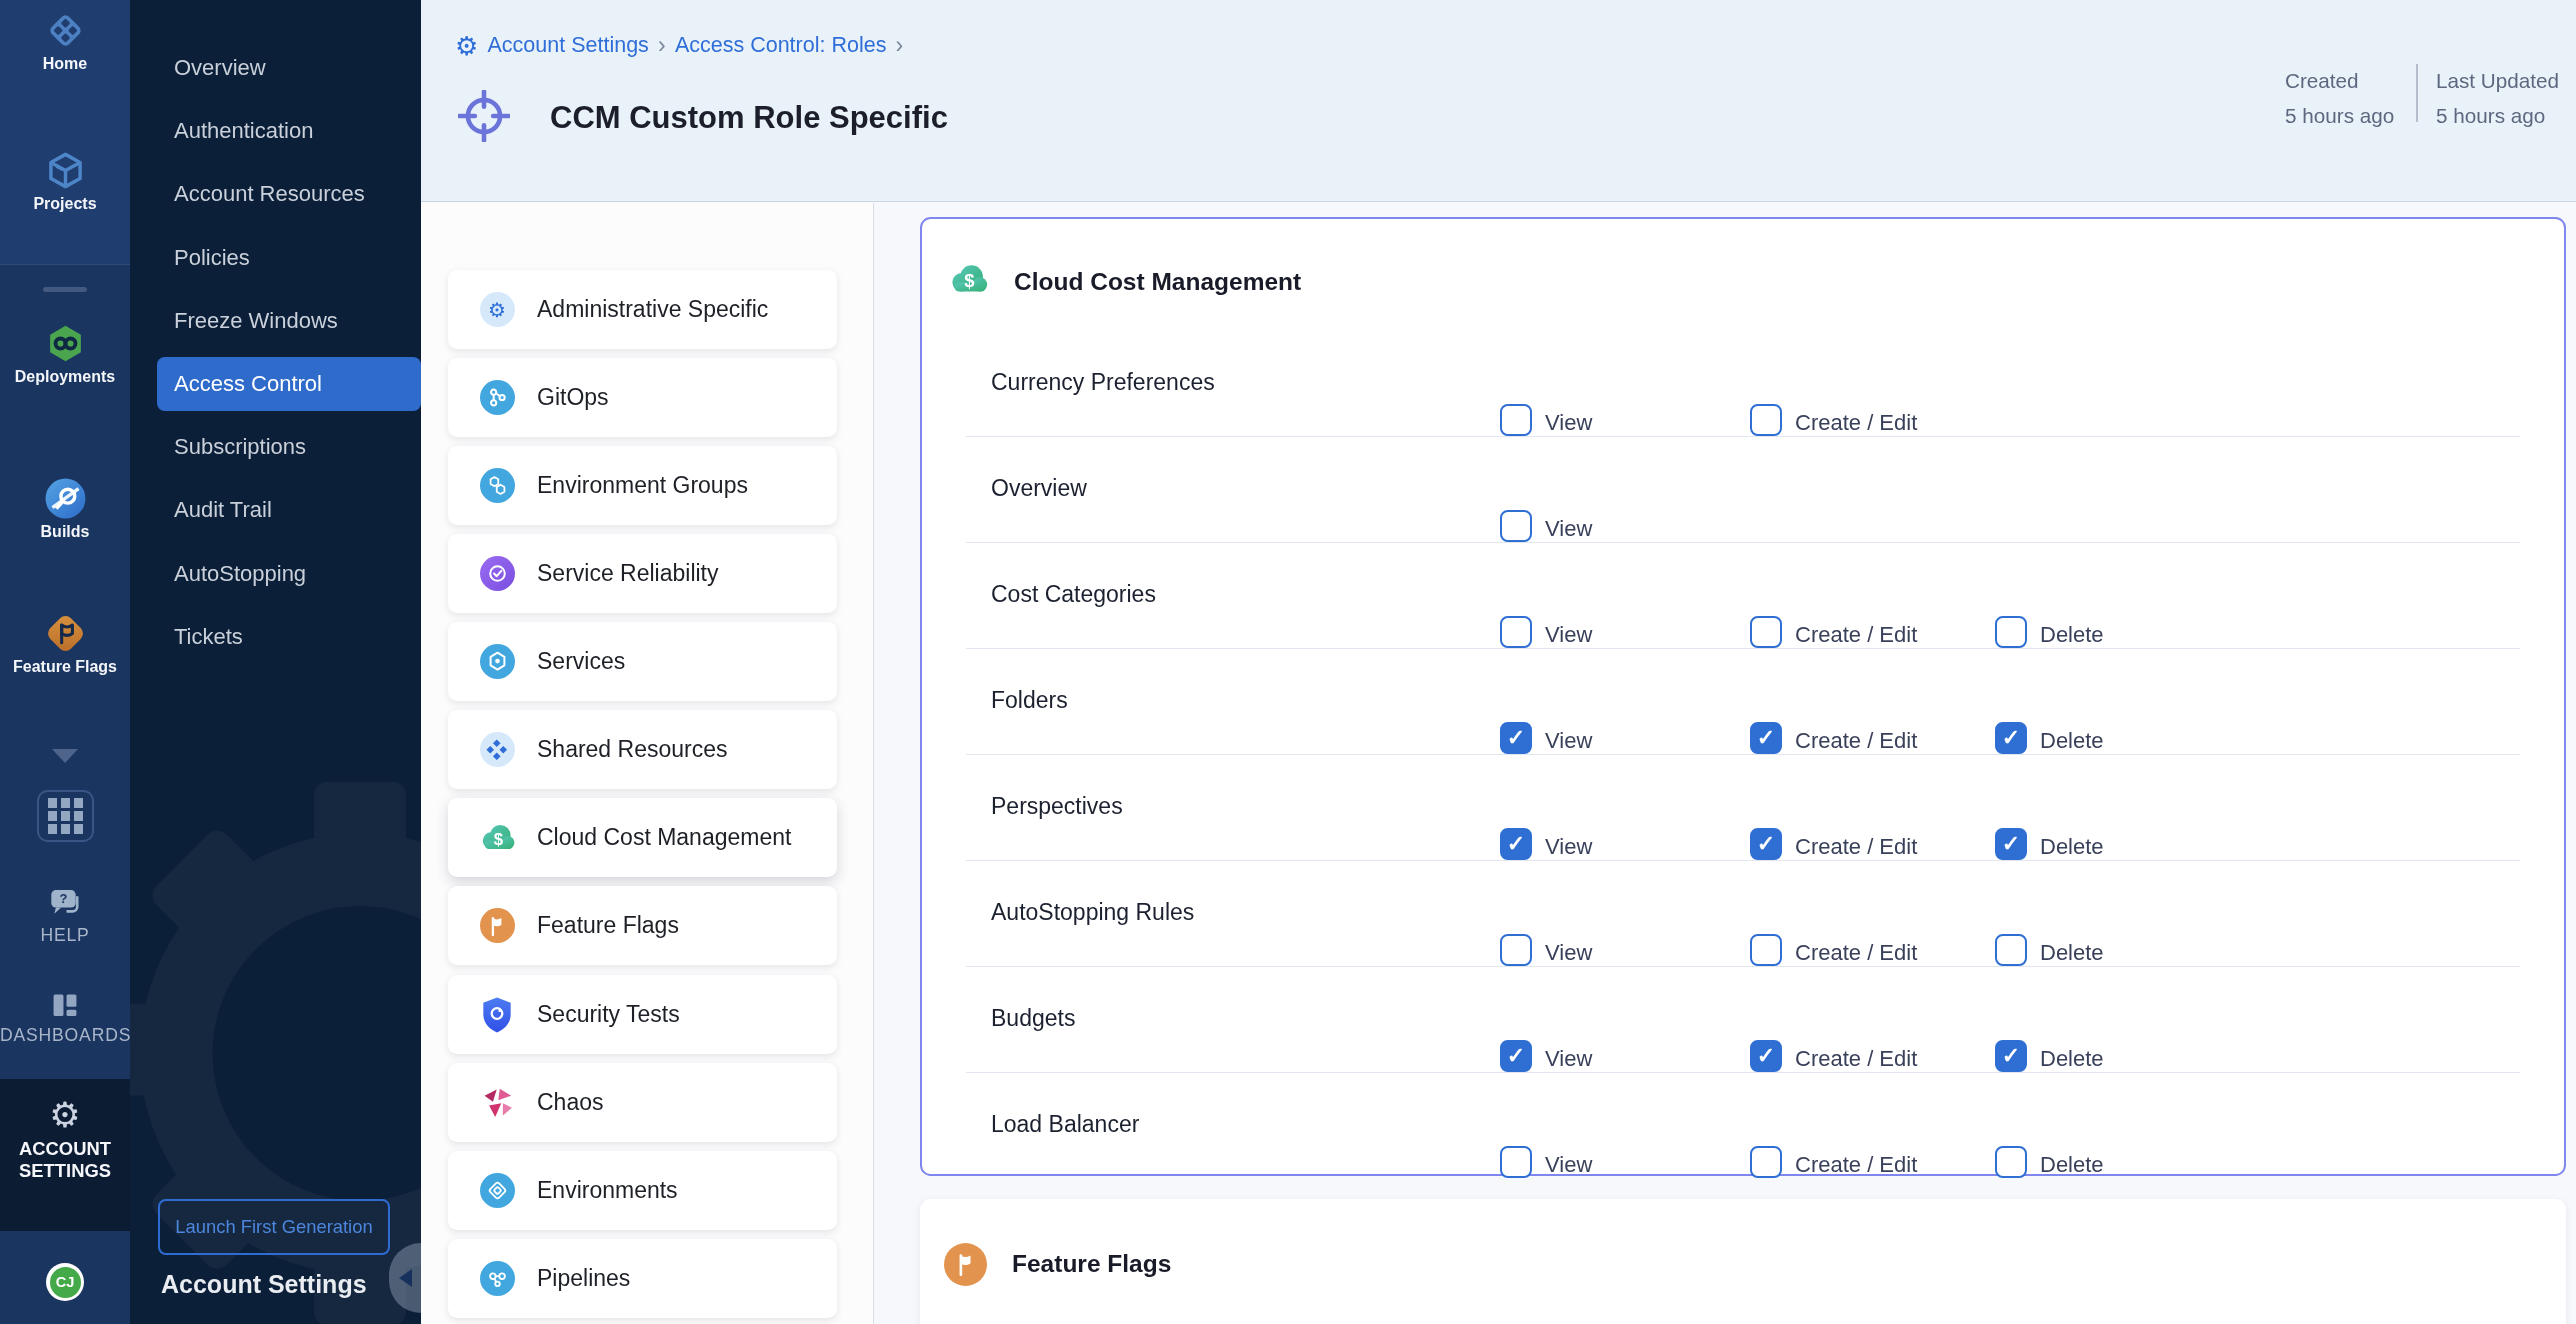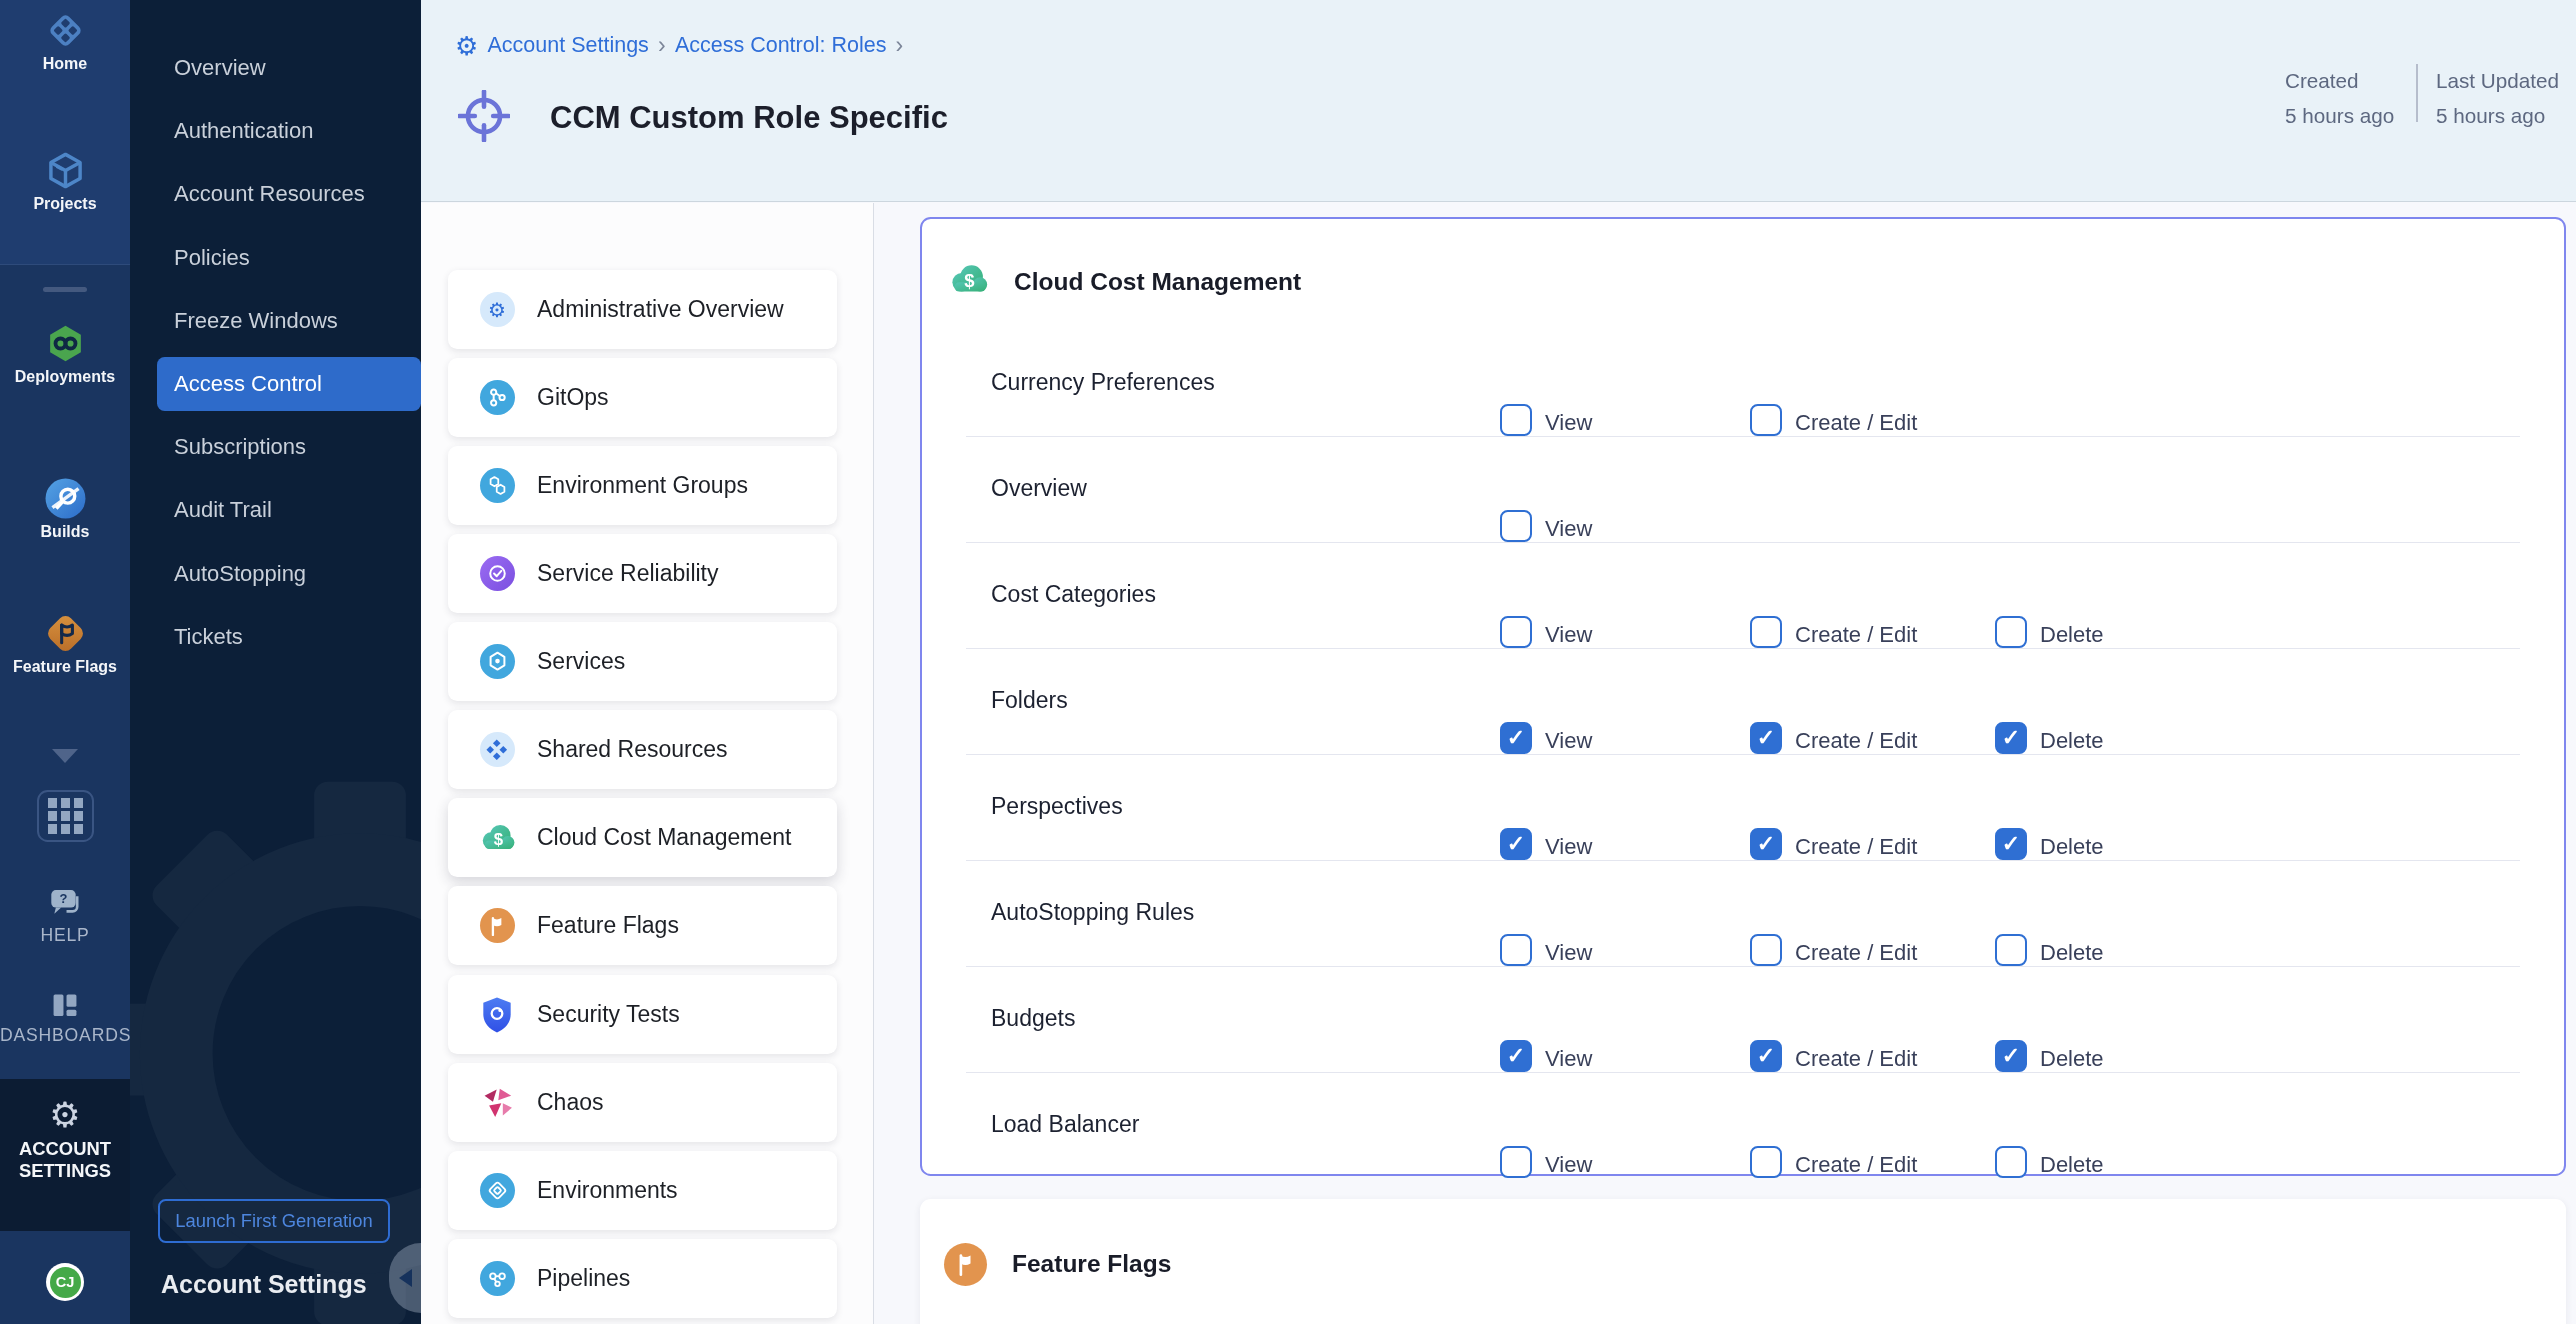--- a/index.html
+++ b/index.html
@@ -22,21 +22,21 @@
   .gear-glyph::before { content:"\2699"; }
   .avatar { position:absolute; left:46px; top:1263px; width:38px; height:38px; background:#ffffff; border-radius:50%; display:flex; align-items:center; justify-content:center; }
   .avatar-inner { width:31px; height:31px; background:#44a948; border-radius:50%; display:flex; align-items:center; justify-content:center; color:#fff; font-size:14.6px; font-weight:bold; }
 
   
   .sidenav { position:absolute; left:130px; top:0; width:291px; height:1324px; background:#0c1f38; overflow:hidden; z-index:20; }
   .watermark { position:absolute; left:-38px; top:766px; opacity:1; }
   .nav-list { position:absolute; left:27px; top:41px; width:264px; }
   .nav-item { width:264px; height:54px; margin-bottom:9.2px; border-radius:7.7px; display:flex; align-items:center; padding-left:17px; color:#c9d0da; font-size:22px; cursor:pointer; }
   .nav-item.selected { background:#2e6bca; color:#ffffff; }
-  .launch-btn { position:absolute; left:28px; top:1199px; width:232px; height:44px; border:2.3px solid #2e6cd2; border-radius:7.7px; background:transparent; color:#4d86de; font-size:18.4px; font-family:"Liberation Sans", sans-serif; display:flex; align-items:center; justify-content:center; }
+  .launch-btn { position:absolute; left:28px; top:1199px; width:232px; height:56px; border:2.3px solid #2e6cd2; border-radius:7.7px; background:transparent; color:#4d86de; font-size:18.4px; font-family:"Liberation Sans", sans-serif; display:flex; align-items:center; justify-content:center; }
   .sidenav-title { position:absolute; left:31px; top:1270px; color:#e9ecf1; font-size:25px; font-weight:bold; }
   .collapse-tab { position:absolute; right:0; top:1243px; width:32px; height:70px; background:rgba(150,165,185,0.45); border-radius:35px 0 0 35px; display:flex; align-items:center; justify-content:center; }
   .collapse-arrow { width:0; height:0; border-top:9.2px solid transparent; border-bottom:9.2px solid transparent; border-right:13px solid #16325c; }
 
   
   .main { position:absolute; left:421px; top:0; width:2155px; height:1324px; }
   .page-header { position:absolute; left:0; top:0; width:2155px; height:202px; background:#e9f2f8; border-bottom:1.5px solid #ccd6de; }
   .breadcrumb { position:absolute; left:34px; top:32px; display:flex; align-items:center; gap:9.2px; font-size:21.5px; }
   .crumb-gear { color:#2f6ed8; font-size:26px; line-height:26px; }
   .crumb-gear::before { content:"\2699"; }
@@ -292,21 +292,21 @@
   <div class="content">
 
     <div class="cat-panel">
 
       <div class="cat-card" style="top:67px;">
         <span class="cat-ico">
             <span class="ico-circle ico-light">
               <span class="mini-gear"></span>
             </span>
           </span>
-        <span class="cat-label">Administrative Overview</span>
+        <span class="cat-label">Administrative Specific</span>
       </div>
 
       <div class="cat-card" style="top:155px;">
         <span class="cat-ico">
             <span class="ico-circle ico-blue">
           <svg width="23" height="23" viewBox="0 0 30 30" fill="none" stroke="#ffffff" stroke-width="2.6">
             <circle cx="10" cy="8" r="3.4"></circle>
                 <circle cx="10" cy="22" r="3.4"></circle>
                 <circle cx="21" cy="15" r="3.4"></circle>
             <path d="M10 11.5 v7"></path>

